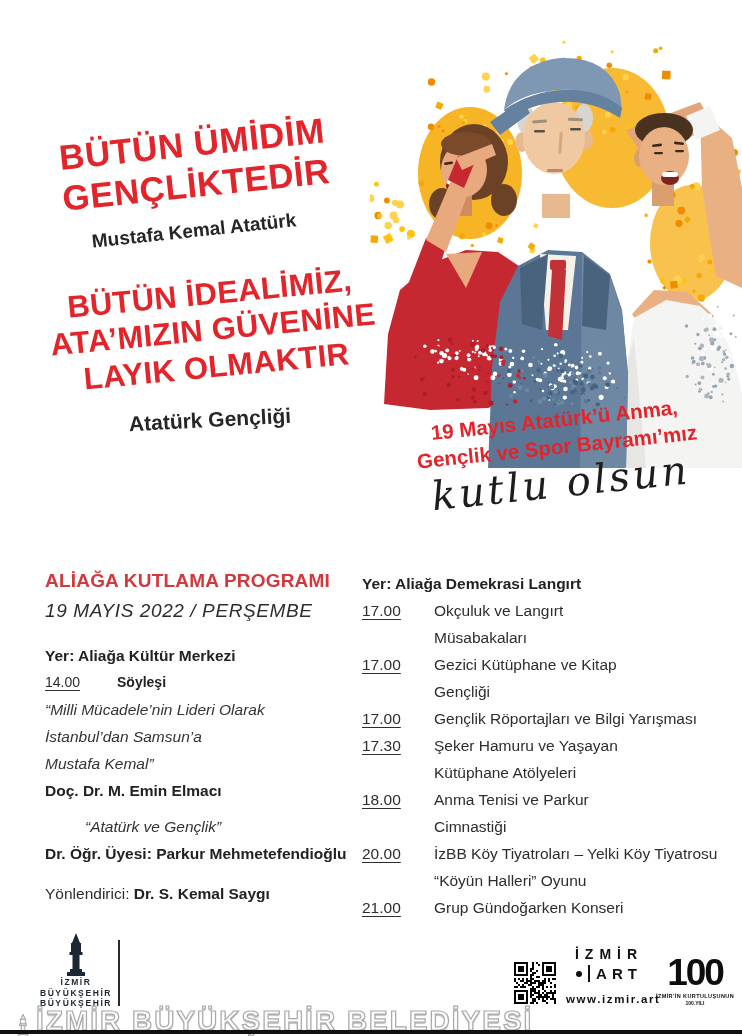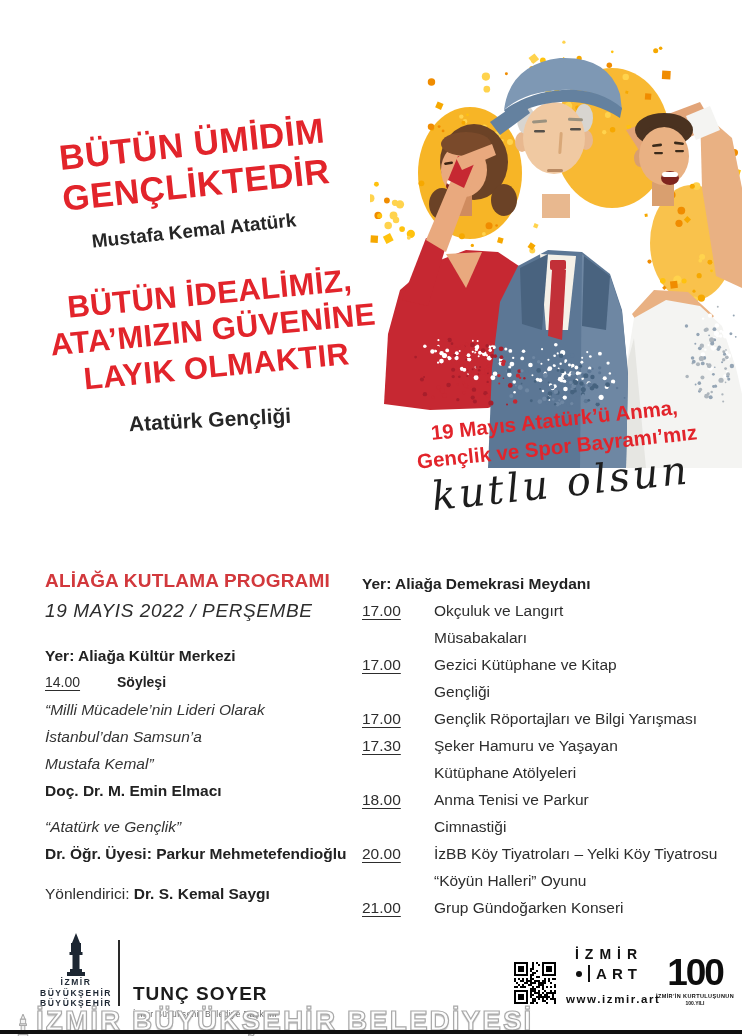--- a/index.html
+++ b/index.html
@@ -27,21 +27,21 @@
   .left-col{position:absolute;left:45px;top:570px;width:312px;}
   .prog-title{color:#d2383c;font-weight:800;font-size:19px;letter-spacing:.2px;line-height:1.2;}
   .prog-date{font-style:italic;font-size:19px;letter-spacing:.6px;margin-top:7px;color:#2d2d2d;}
   .venue{font-weight:800;font-size:15.5px;line-height:27px;color:#222;}
   .left-col .venue{margin-top:20px;}
   .event-row{display:flex;font-size:14px;line-height:27px;}
   .time{flex:none;width:50px;text-decoration:underline;text-underline-offset:3px;color:#2d2d2d;}
   .event-row .ename{font-weight:800;margin-left:22px;color:#222;}
   .talk-title{font-style:italic;font-size:15.5px;line-height:27px;color:#333;}
   .speaker{font-weight:800;font-size:15.5px;line-height:27px;color:#222;}
-  .talk2{margin-top:9px;}
+  .talk2{margin-top:9px;margin-left:40px;}
   .moderator{margin-top:13px;font-size:15.5px;line-height:27px;color:#2d2d2d;}
   .moderator .mod-name{font-weight:800;color:#222;}
   .right-col{position:absolute;left:362px;top:570px;width:370px;}
   .sched-row{display:flex;font-size:15.5px;line-height:27px;color:#2d2d2d;}
   .sched-row .activity{margin-left:22px;}
   
   .muni{position:absolute;left:36px;top:933px;width:80px;text-align:center;}
   .muni svg{display:block;margin:0 auto;}
   .muni .ml{font-size:8.5px;font-weight:800;letter-spacing:1.6px;color:#1d2733;line-height:1.25;}
   .f-divider{position:absolute;left:118px;top:940px;width:2px;height:66px;background:#2a2a2a;}
@@ -750,21 +750,21 @@
       </div>
     <div class="speaker">Doç. Dr. M. Emin Elmacı</div>
     <div class="talk-title talk2">“Atatürk ve Gençlik”</div>
     <div class="speaker">Dr. Öğr. Üyesi: Parkur Mehmetefendioğlu</div>
     <div class="moderator">
       <span>Yönlendirici: </span><span class="mod-name">Dr. S. Kemal Saygı</span>
     </div>
   </div>
 
   <div class="right-col">
-    <div class="venue">Yer: Aliağa Demekrasi Meydanı</div>
+    <div class="venue">Yer: Aliağa Demekrasi Langırt</div>
     <div id="schedule-list">
         <div class="sched-row">
           <span class="time">17.00</span>
           <div class="activity">
             <div>Okçuluk ve Langırt</div>
             <div>Müsabakaları</div>
           </div>
         </div>
         <div class="sched-row">
           <span class="time">17.00</span>
@@ -816,24 +816,20 @@
       <rect x="10.5" y="19" width="13" height="3" fill="#1d2733"></rect>
       <rect x="13.5" y="22" width="7" height="14" fill="#1d2733"></rect>
       <rect x="11" y="36" width="12" height="3" fill="#1d2733"></rect>
       <rect x="8" y="39" width="18" height="4" fill="#1d2733"></rect>
     </svg>
     <div class="ml">İZMİR</div>
     <div class="ml">BÜYÜKŞEHİR</div>
     <div class="ml">BÜYÜKŞEHİR</div>
   </div>
   <div class="f-divider"></div>
-  <div class="mayor">
-    <div class="mname">TUNÇ SOYER</div>
-    <div class="mtitle">İzmir Büyükşehir Belediye Başkanı</div>
-  </div>
 
   <svg class="qr" id="qr" viewBox="0 0 21 21" aria-hidden="true">
       <rect x="9" y="0" width="1" height="1" fill="#000"></rect>
       <rect x="11" y="0" width="1" height="1" fill="#000"></rect>
       <rect x="9" y="1" width="1" height="1" fill="#000"></rect>
       <rect x="12" y="1" width="1" height="1" fill="#000"></rect>
       <rect x="9" y="2" width="1" height="1" fill="#000"></rect>
       <rect x="8" y="3" width="1" height="1" fill="#000"></rect>
       <rect x="9" y="3" width="1" height="1" fill="#000"></rect>
       <rect x="8" y="4" width="1" height="1" fill="#000"></rect>

